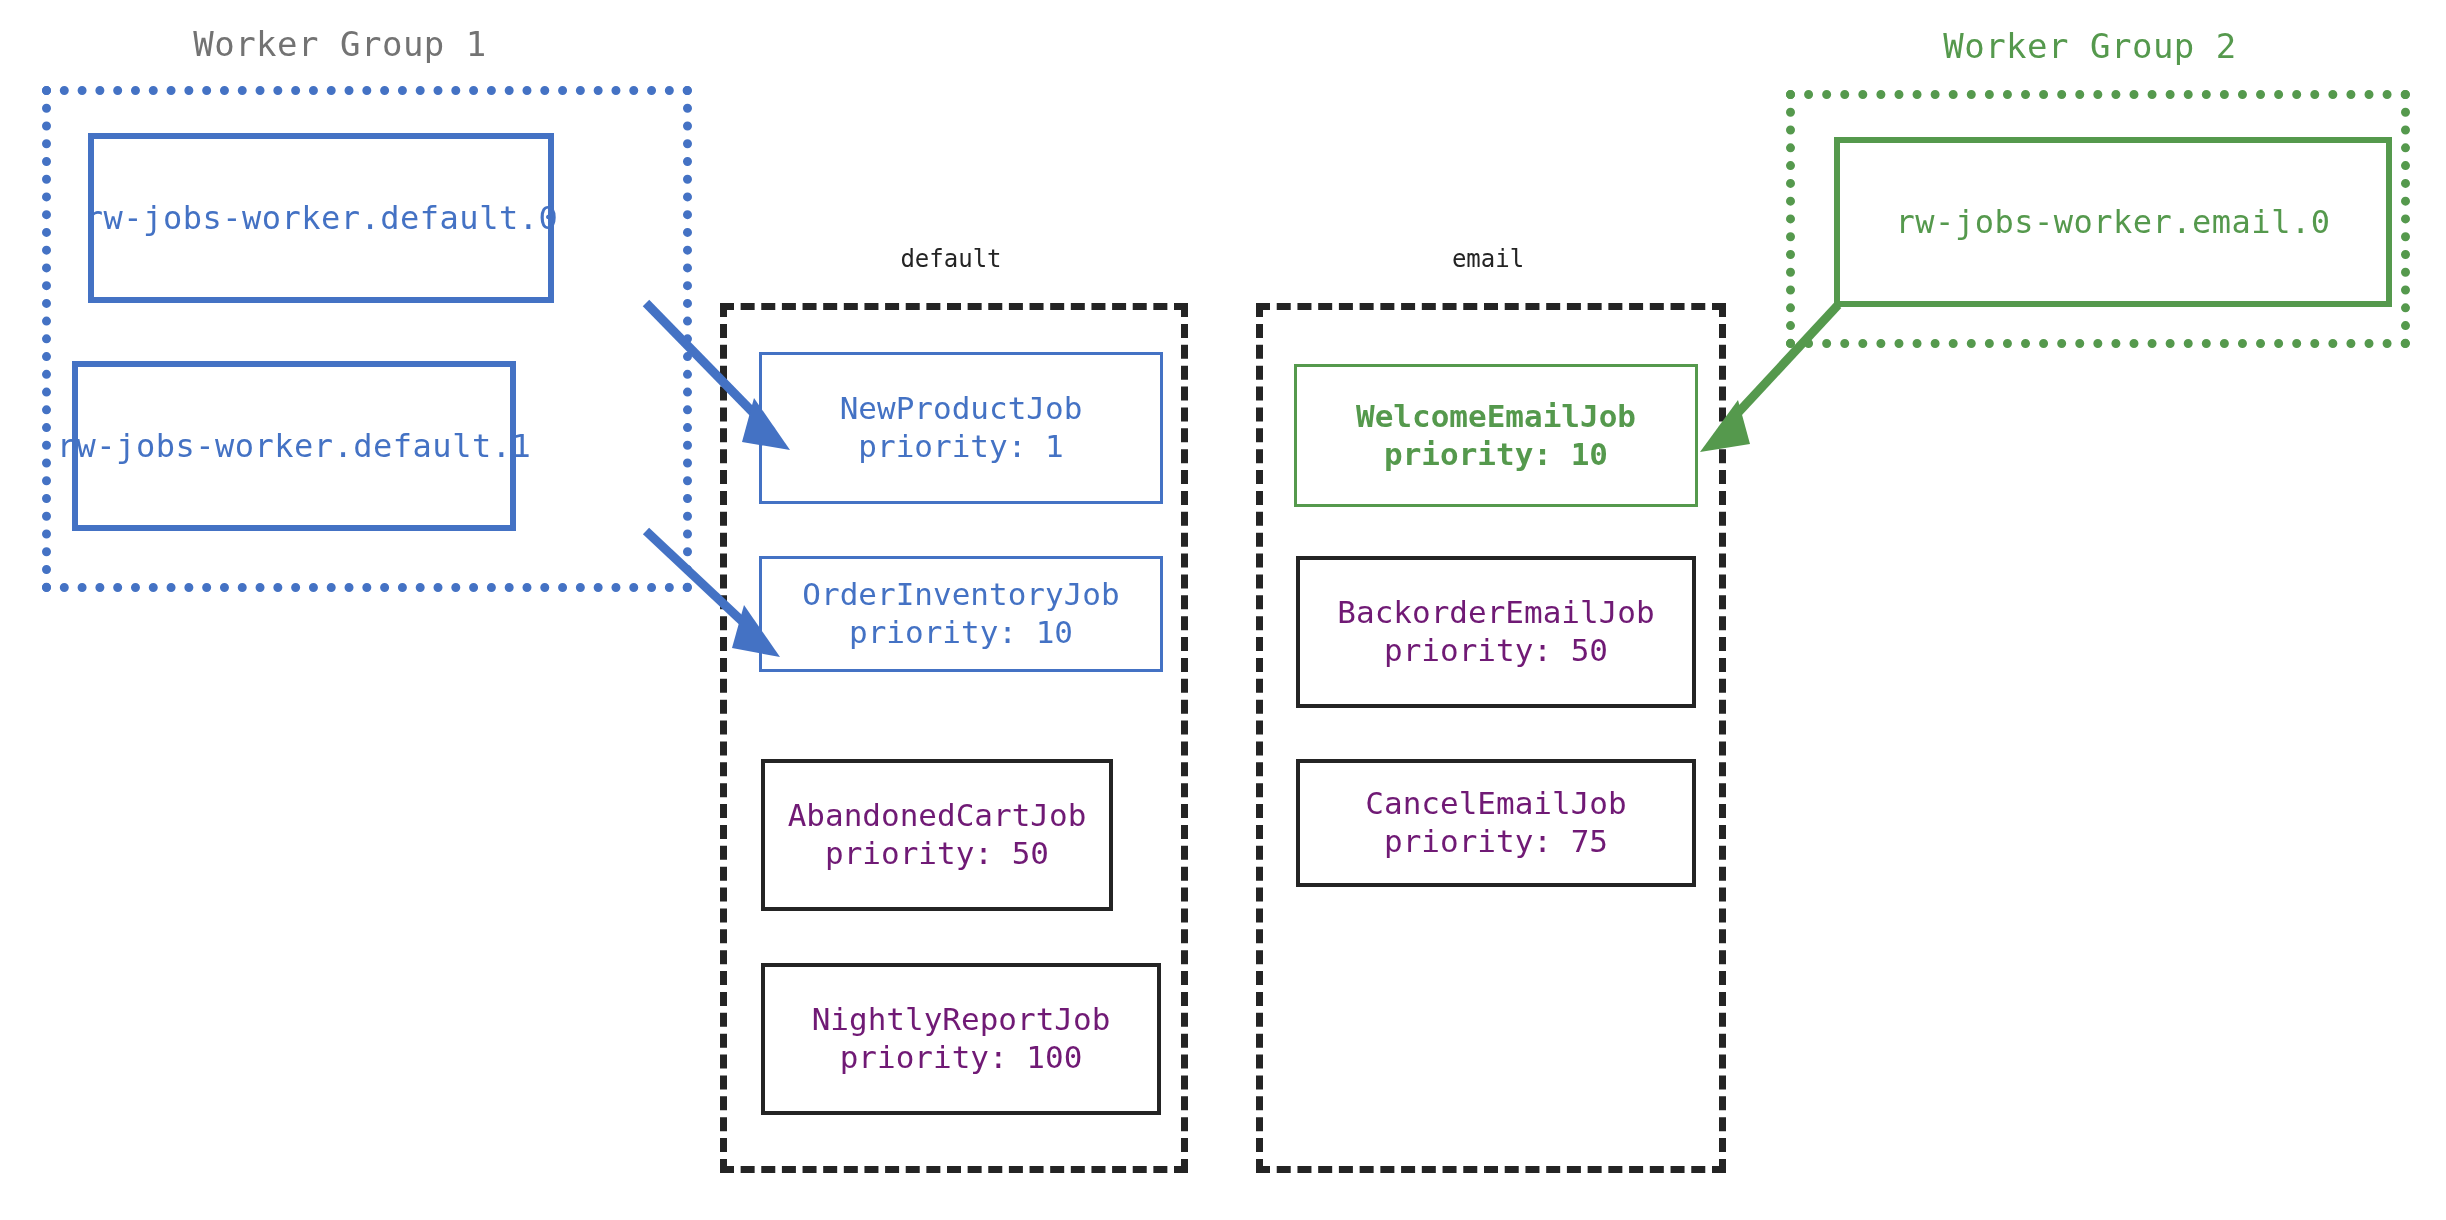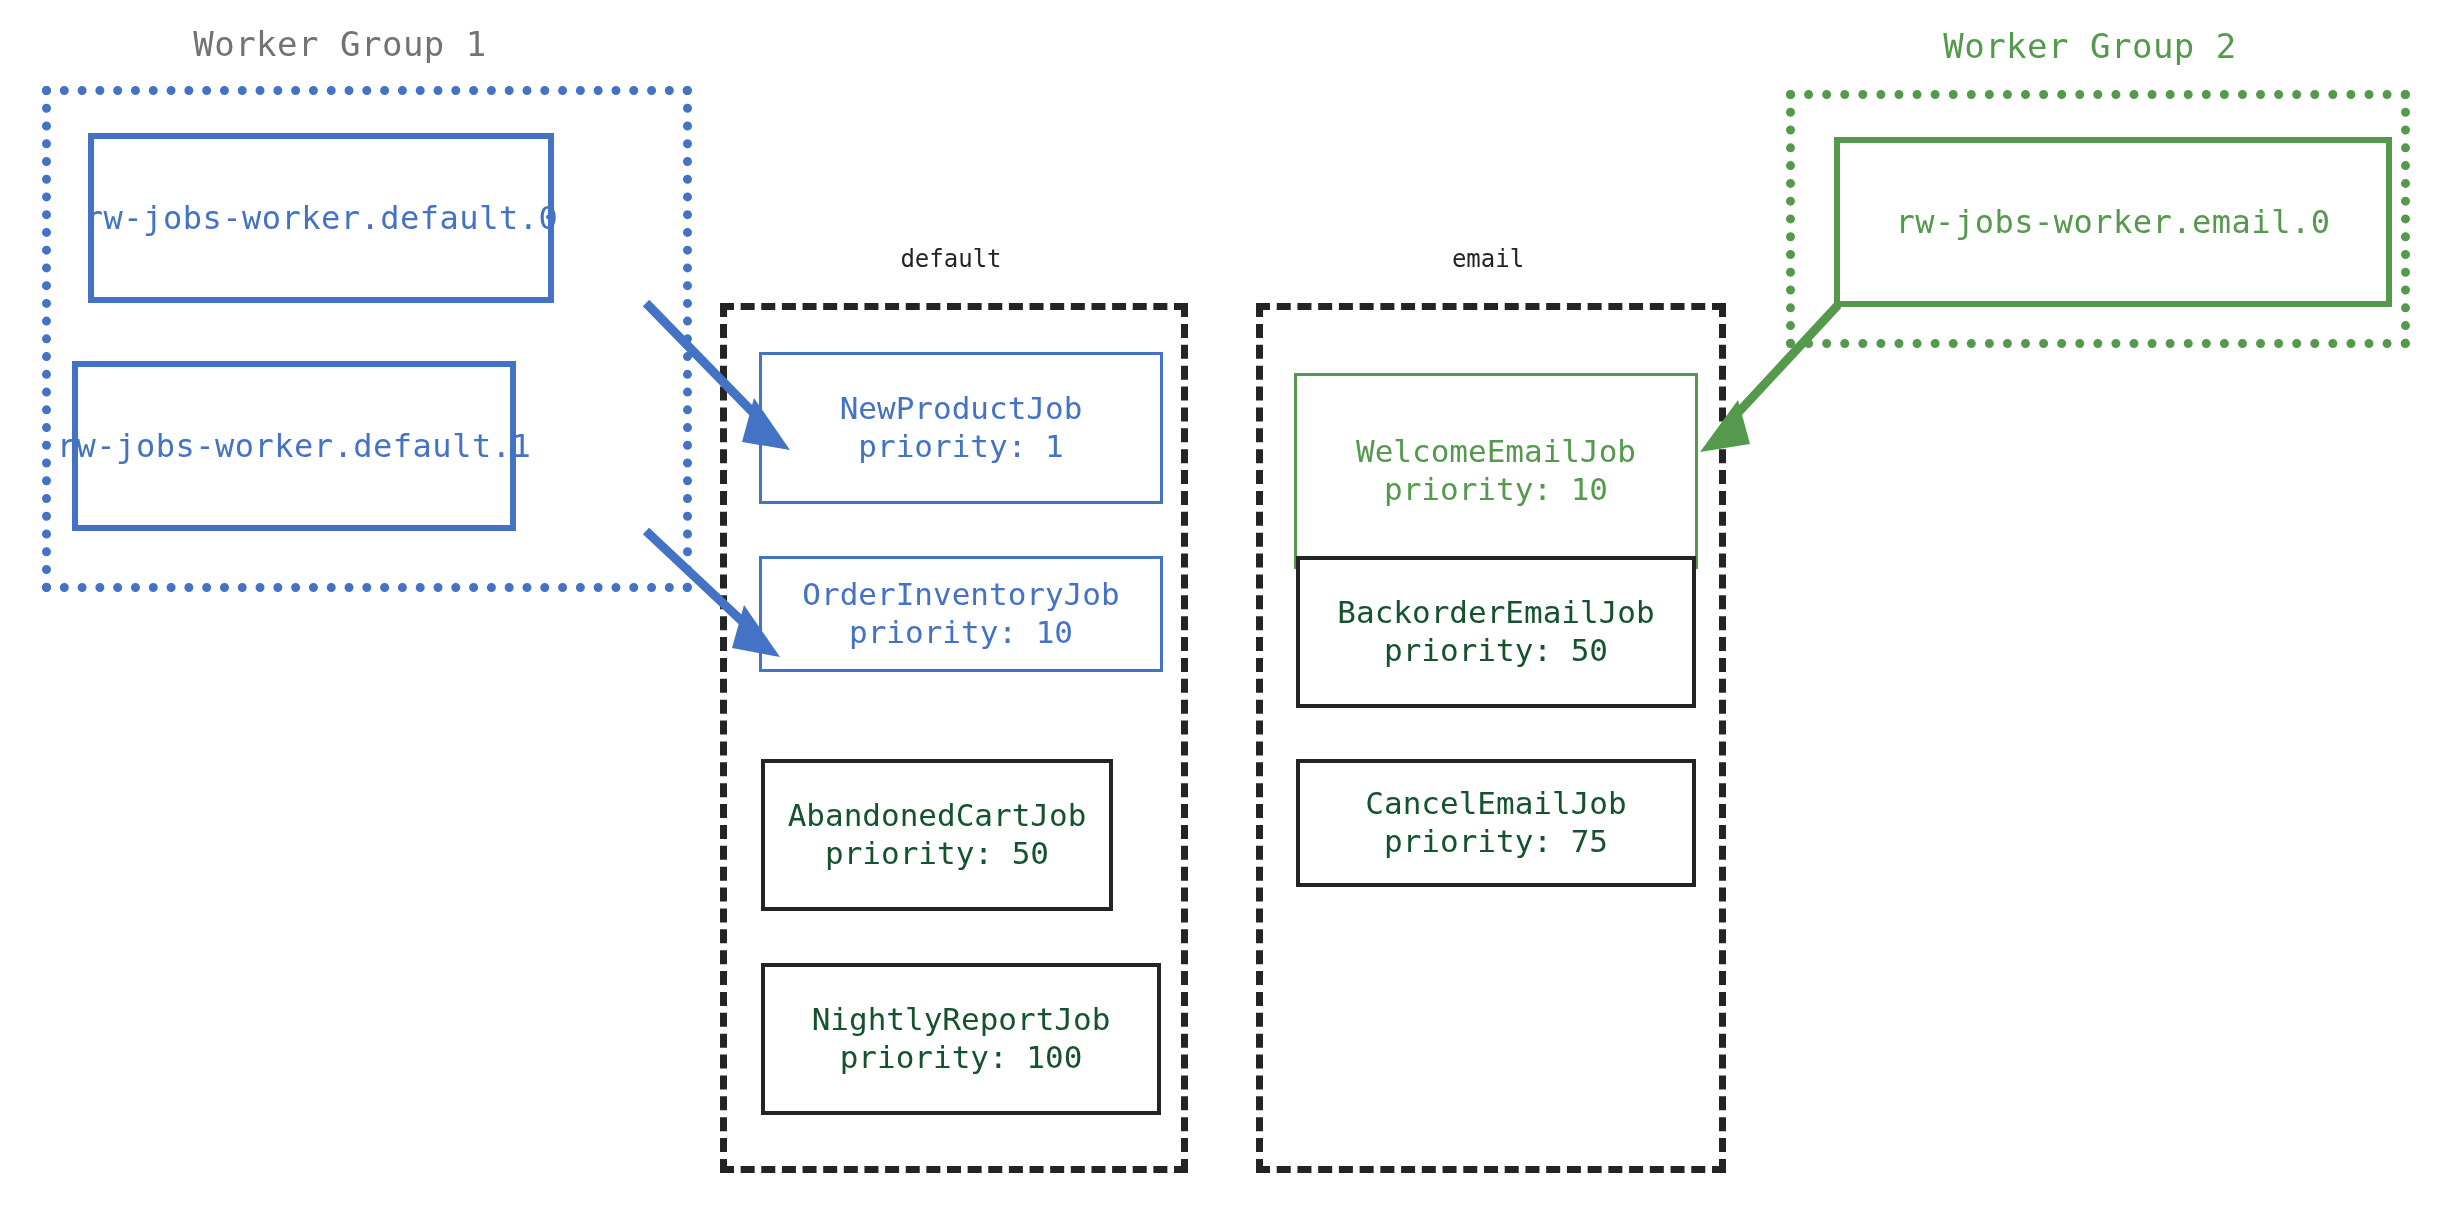--- a/index.html
+++ b/index.html
@@ -86,42 +86,42 @@
   }
   #queue-default-box { left: 720px; top: 303px; width: 468px; height: 870px; }
   #queue-email-box   { left: 1256px; top: 303px; width: 470px; height: 870px; }
 
   
   .job-card {
     position: absolute;
     box-sizing: border-box;
     background: #ffffff;
     border: 4px solid #242424;
-    color: #14532d;
+    color: #701a75;
     display: flex;
     flex-direction: column;
     align-items: center;
     justify-content: center;
     font-size: 31px;
     line-height: 1.22;
     white-space: nowrap;
   }
   .job-card.blue  { border-color: #4472c4; color: #4472c4; border-width: 3px; }
   .job-card.green { border-color: #55994d; color: #55994d; border-width: 3px; }
   .job-card .job-name { display: block; }
   .job-card .job-priority { display: block; }
 
   
   #job-newproduct      { left: 759px;  top: 352px;  width: 404px; height: 152px; }
   #job-orderinventory  { left: 759px;  top: 556px;  width: 404px; height: 116px; }
   #job-abandonedcart   { left: 761px;  top: 759px;  width: 352px; height: 152px; }
   #job-nightlyreport   { left: 761px;  top: 963px;  width: 400px; height: 152px; }
 
   
-  #job-welcomeemail    { left: 1294px; top: 373px;  width: 404px; height: 196px; }
+  #job-welcomeemail    { left: 1294px; top: 364px;  width: 404px; height: 143px; font-weight: bold; }
   #job-backorderemail  { left: 1296px; top: 556px;  width: 400px; height: 152px; }
   #job-cancelemail     { left: 1296px; top: 759px;  width: 400px; height: 128px; }
 
   
   #arrows {
     position: absolute;
     left: 0; top: 0;
     width: 2446px;
     height: 1220px;
     pointer-events: none;

